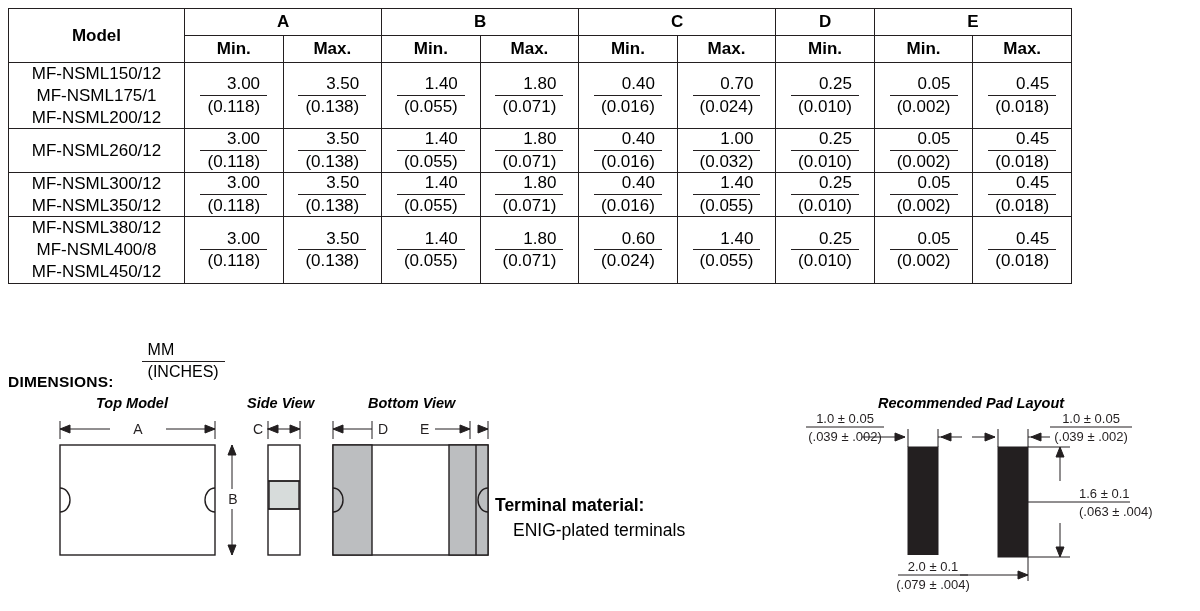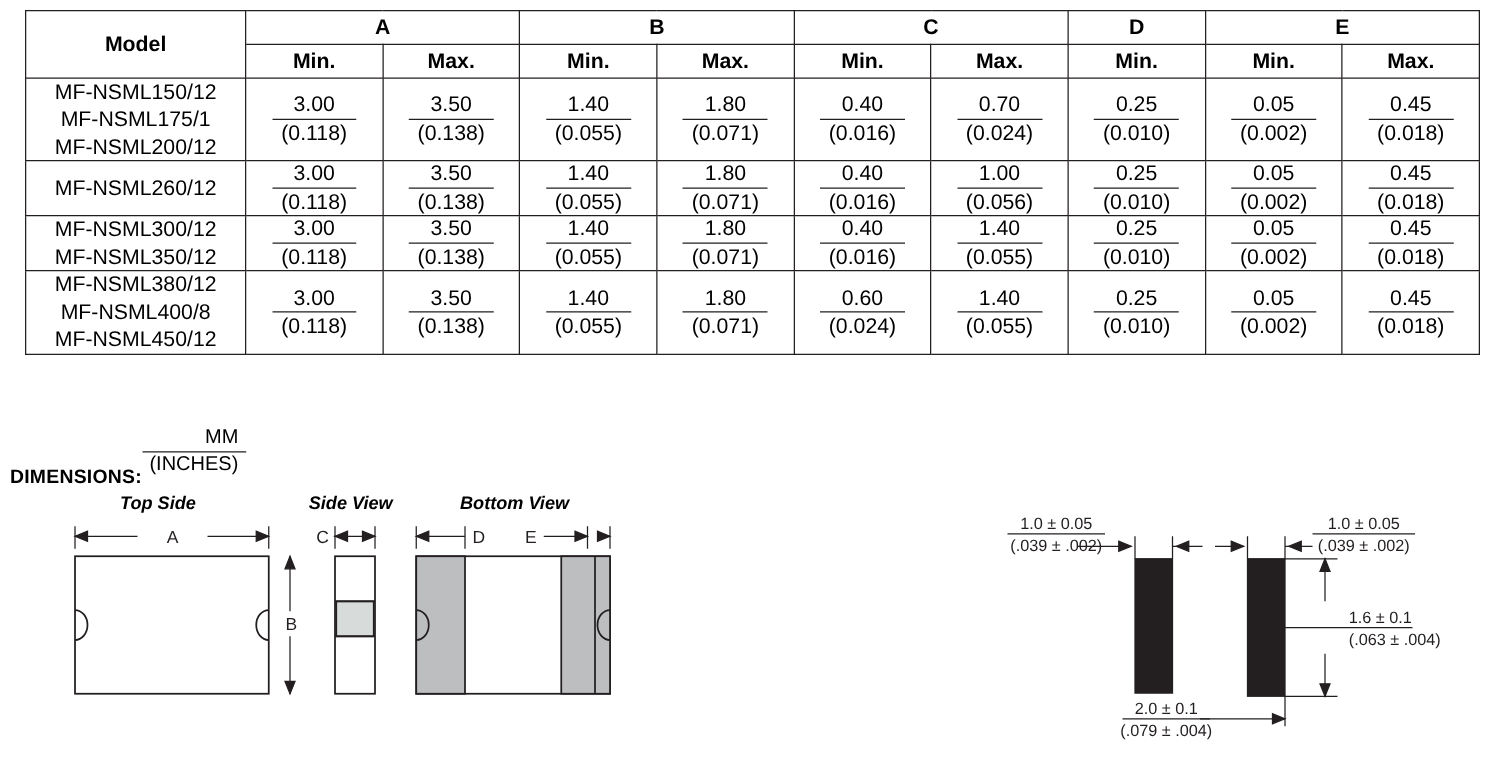--- a/index.html
+++ b/index.html
@@ -12,23 +12,23 @@
     height: 611px;
     font-family: "Liberation Sans", sans-serif;
     color: #000000;
     position: relative;
     overflow: hidden;
   }
 
   
   .dim-table {
     position: absolute;
-    left: 20px;
+    left: 8px;
     top: 8px;
-    width: 1164px;
+    width: 1064px;
     border-collapse: collapse;
     table-layout: fixed;
   }
   .dim-table td, .dim-table th {
     border: 1px solid #231f20;
     text-align: center;
     vertical-align: middle;
     font-size: 17px;
     padding: 0;
   }
@@ -47,20 +47,21 @@
   }
   .model-cell div { white-space: nowrap; }
 
   .val-cell {
     padding: 6px 0 7px 0;
   }
   .frac {
     display: inline-block;
     line-height: 1.15;
     font-size: 17px;
+    text-align: right;
   }
   .frac .num {
     display: block;
     border-bottom: 1.3px solid #231f20;
     padding: 0 7px 1px 7px;
   }
   .frac .den {
     display: block;
     padding: 1px 7px 0 7px;
   }
@@ -70,22 +71,22 @@
     position: absolute;
     left: 8px;
     top: 332px;
     display: flex;
     align-items: center;
     font-size: 15.5px;
     font-weight: bold;
   }
   .dims-note .label { letter-spacing: 0.2px; margin-top: 41px; }
   .dims-note .frac2 {
-    margin-left: 0;
-    text-align: right;
+    margin-left: 28px;
+    text-align: left;
     font-weight: normal;
     font-size: 16px;
     line-height: 1.18;
   }
   .dims-note .frac2 .num {
     display: block;
     border-bottom: 1.3px solid #231f20;
     padding: 0 6px 1px 6px;
   }
   .dims-note .frac2 .den { display: block; padding: 1px 6px 0 6px; }
@@ -172,21 +173,21 @@
 
     <tr>
       <td class="model-cell">
         <div>MF-NSML260/12</div>
       </td>
       <td class="val-cell"><span class="frac"><span class="num">3.00</span><span class="den">(0.118)</span></span></td>
       <td class="val-cell"><span class="frac"><span class="num">3.50</span><span class="den">(0.138)</span></span></td>
       <td class="val-cell"><span class="frac"><span class="num">1.40</span><span class="den">(0.055)</span></span></td>
       <td class="val-cell"><span class="frac"><span class="num">1.80</span><span class="den">(0.071)</span></span></td>
       <td class="val-cell"><span class="frac"><span class="num">0.40</span><span class="den">(0.016)</span></span></td>
-      <td class="val-cell"><span class="frac"><span class="num">1.00</span><span class="den">(0.056)</span></span></td>
+      <td class="val-cell"><span class="frac"><span class="num">1.00</span><span class="den">(0.032)</span></span></td>
       <td class="val-cell"><span class="frac"><span class="num">0.25</span><span class="den">(0.010)</span></span></td>
       <td class="val-cell"><span class="frac"><span class="num">0.05</span><span class="den">(0.002)</span></span></td>
       <td class="val-cell"><span class="frac"><span class="num">0.45</span><span class="den">(0.018)</span></span></td>
     </tr>
 
     <tr>
       <td class="model-cell">
         <div>MF-NSML300/12</div>
         <div>MF-NSML350/12</div>
       </td>
@@ -223,23 +224,24 @@
 <div class="dims-note">
   <span class="label">DIMENSIONS:</span>
   <span class="frac2">
     <span class="num">MM</span>
     <span class="den">(INCHES)</span>
   </span>
 </div>
 
 <div class="drawing-area">
 
-  <div class="view-title" style="left:96px; top:10px;">Top Side</div>
+  <div class="view-title" style="left:96px; top:10px;">Top Model</div>
   <div class="view-title" style="left:247px; top:10px;">Side View</div>
   <div class="view-title" style="left:368px; top:10px;">Bottom View</div>
+  <div class="view-title" style="left:878px; top:10px;">Recommended Pad Layout</div>
 
   <svg width="1200" height="226" style="position:absolute; left:0; top:0;">
 
     <g>
 
       <line class="ln-thin" x1="60" y1="44" x2="215" y2="44"></line>
       <polygon class="fill-dark" points="60,44 70,40 70,48"></polygon>
       <polygon class="fill-dark" points="215,44 205,40 205,48"></polygon>
       <line class="ln-thin" x1="60" y1="36" x2="60" y2="54"></line>
       <line class="ln-thin" x1="215" y1="36" x2="215" y2="54"></line>
@@ -341,13 +343,17 @@
       <line class="ln-thin" x1="908" y1="190" x2="1028" y2="190"></line>
       <polygon class="fill-dark" points="908,190 918,186 918,194"></polygon>
       <polygon class="fill-dark" points="1028,190 1018,186 1018,194"></polygon>
       <rect x="905" y="170" width="55" height="36" fill="#ffffff"></rect>
       <line class="ln-thin" x1="898" y1="190" x2="968" y2="190"></line>
       <text class="dtxt-s" x="933" y="186" text-anchor="middle">2.0 ± 0.1</text>
       <text class="dtxt-s" x="933" y="204" text-anchor="middle">(.079 ± .004)</text>
     </g>
   </svg>
 
+  <div class="terminal-block">
+    <div class="t-title">Terminal material:</div>
+    <div class="t-sub">ENIG-plated terminals</div>
+  </div>
 </div>
 
 </body></html>

